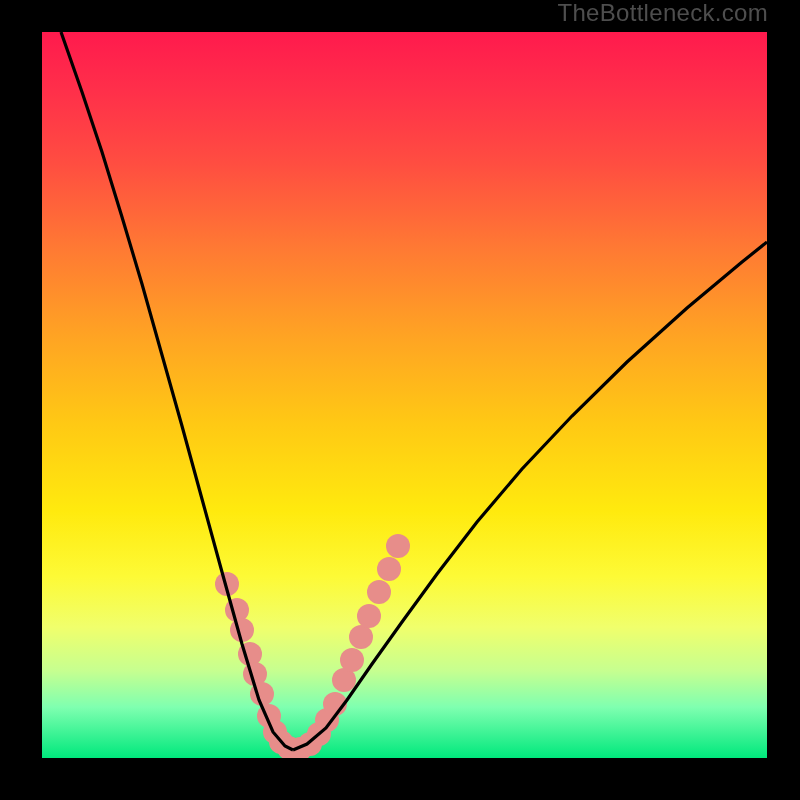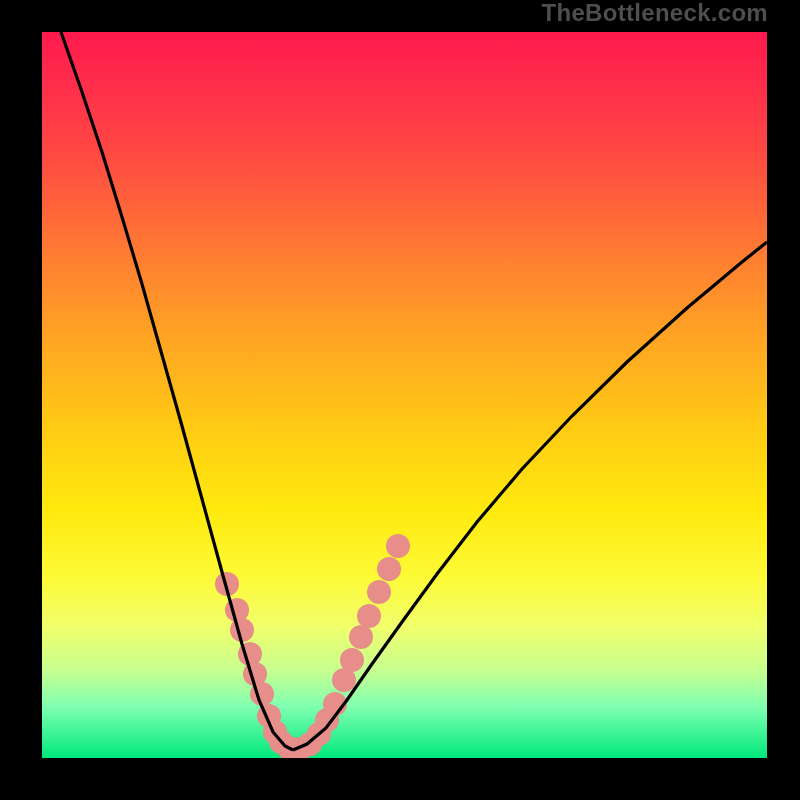--- a/index.html
+++ b/index.html
@@ -35,21 +35,21 @@
       #c6ff90 88%,
       #7fffb0 93%,
       #00e87c 100%
     );
   }
   .watermark {
     position: absolute;
     top: -1px;
     right: 32px;
     font-size: 24px;
-    font-weight: 700;
+    font-weight: 400;
     color: #4e4e4e;
     letter-spacing: 0.3px;
     z-index: 5;
   }
   svg.curves {
     position: absolute;
     inset: 0;
     width: 100%;
     height: 100%;
   }

